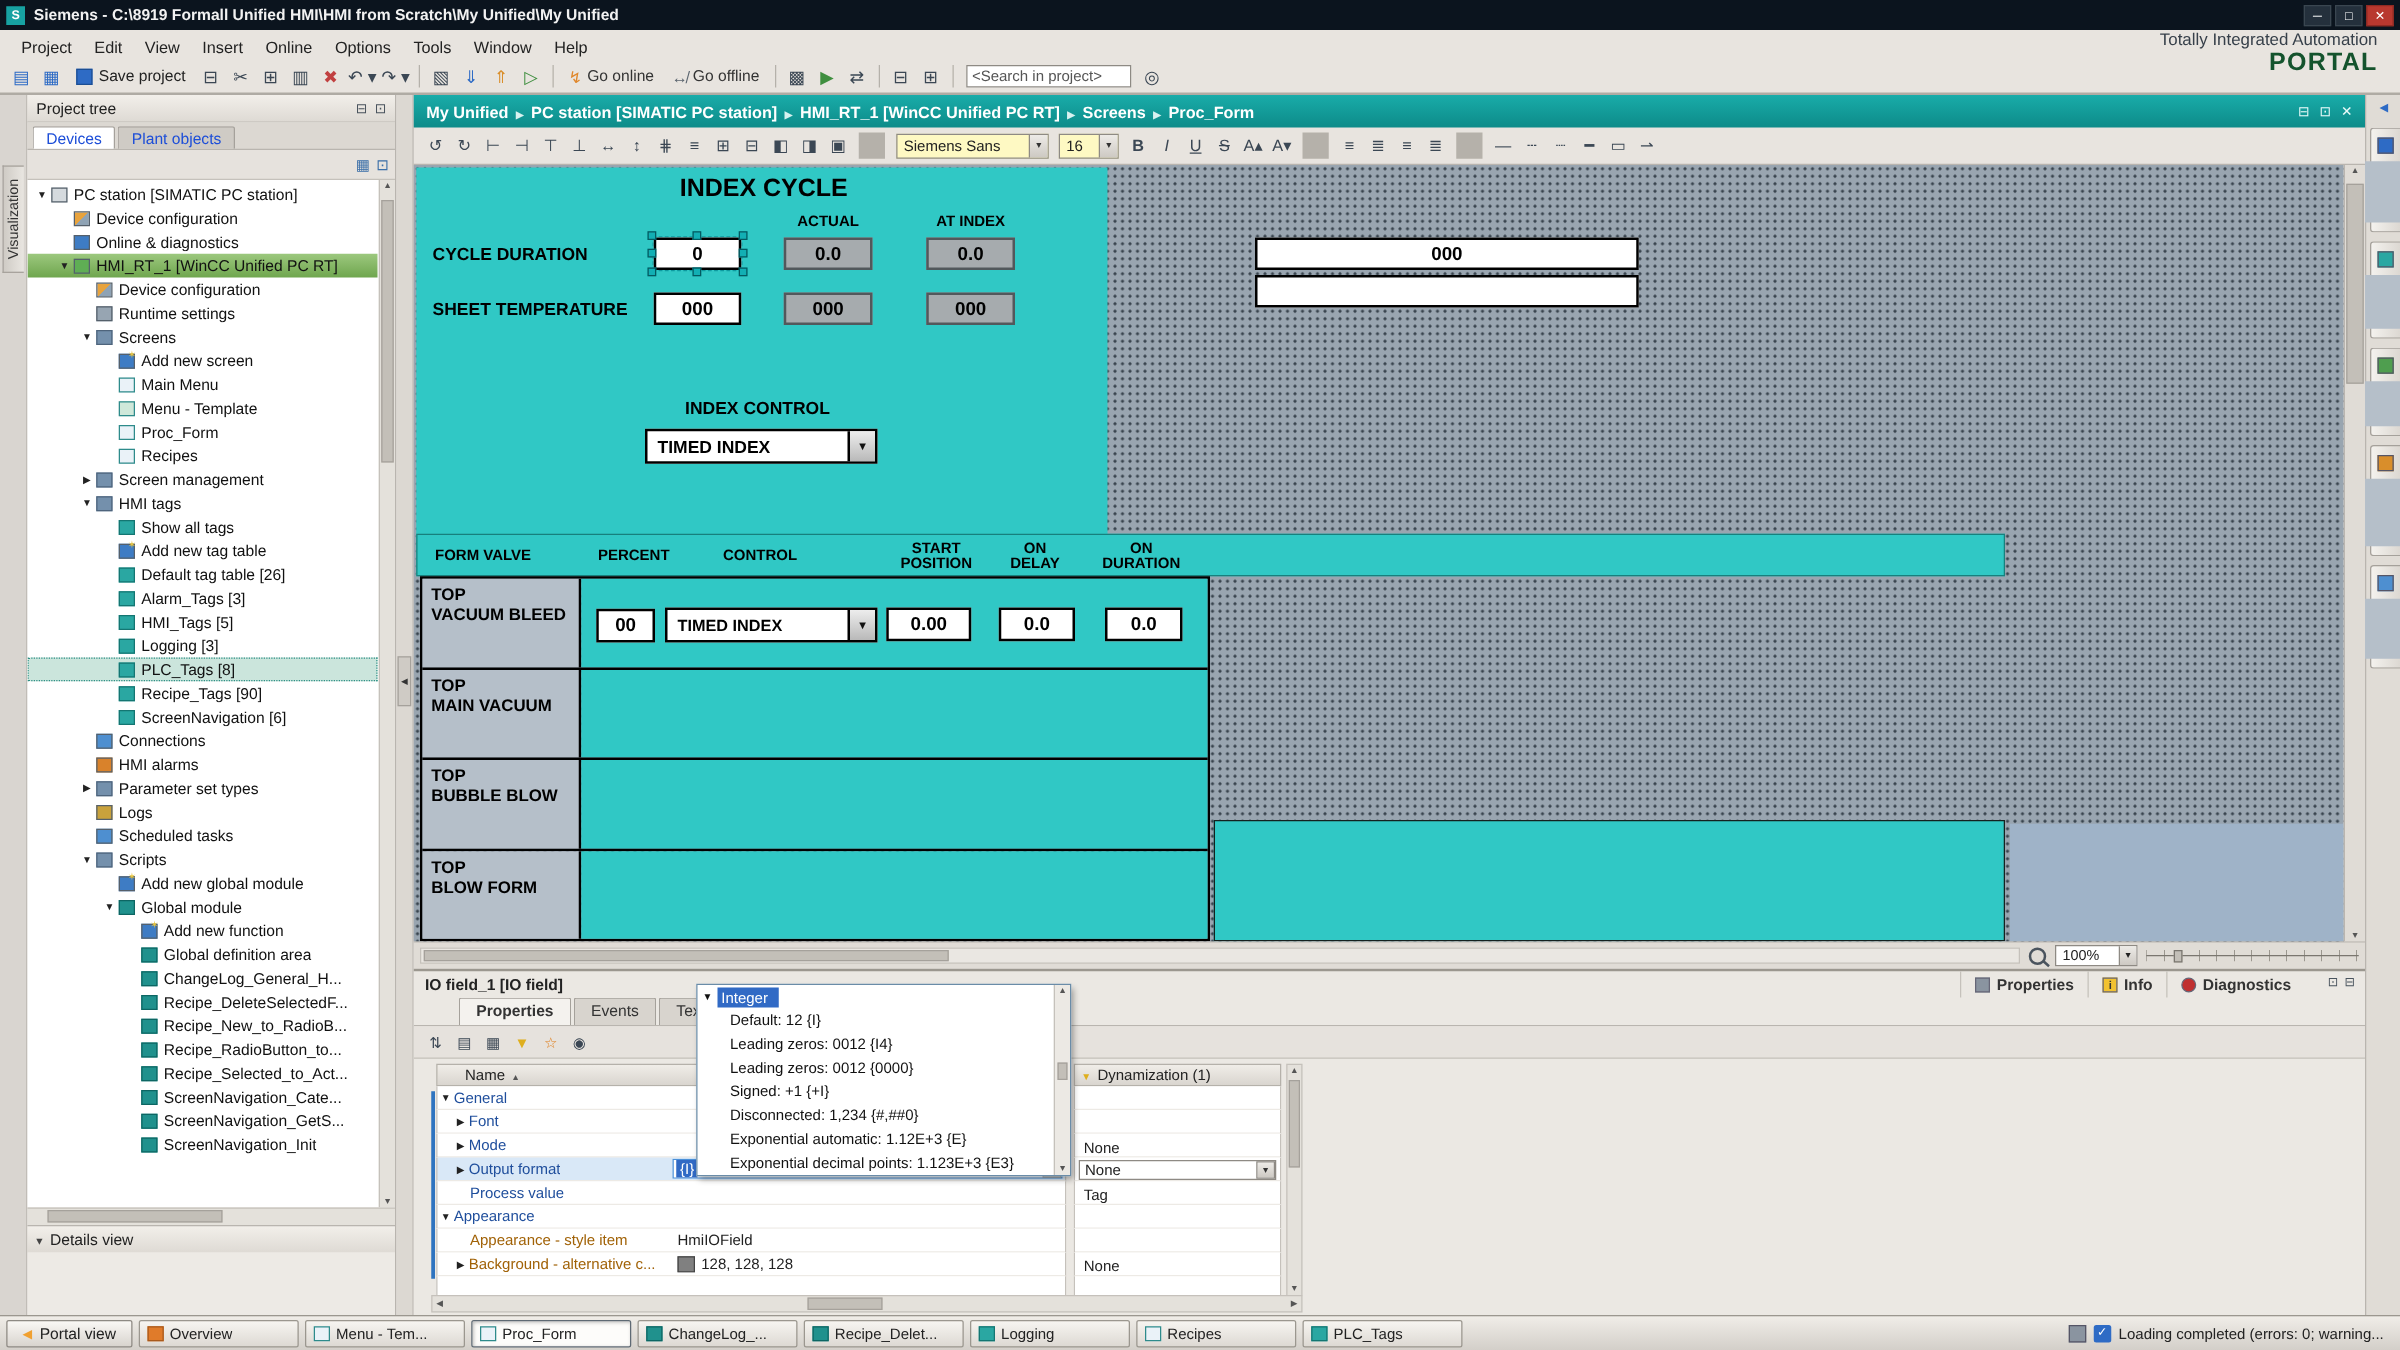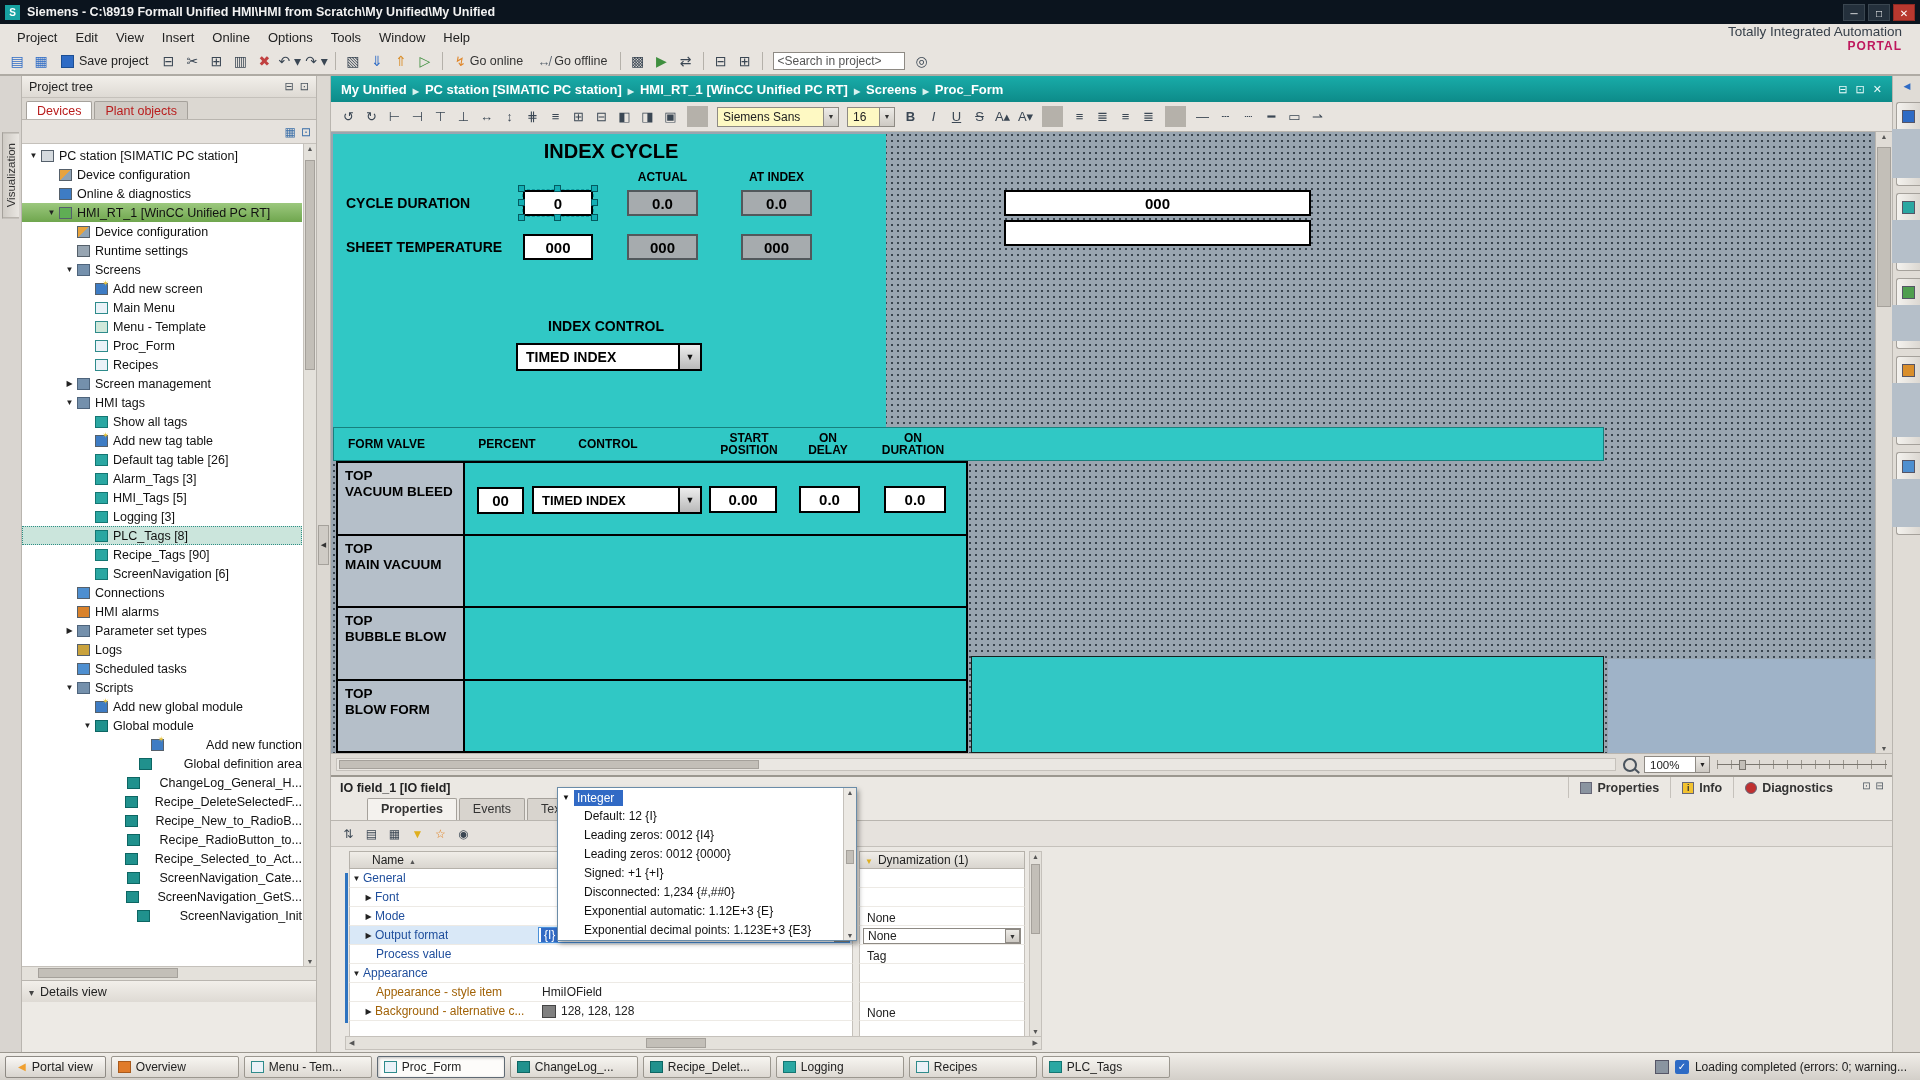--- a/index.html
+++ b/index.html
@@ -30,45 +30,45 @@
   .tbicon[data-iname="upload-from-device-icon"] { color:#D98E2B; }
   .tbicon[data-iname="start-simulation-icon"], .tbicon[data-iname="start-runtime-icon"] { color:#3F8F3F; }
   .tb-save { display:flex; align-items:center; gap:5px; padding:0 7px; font-size:12.5px; color:#222; height:22px; }
   .tb-save .floppy { width:13px; height:13px; background:#2E6BC5; border:1px solid #1C4E93; }
   .tb-online { display:flex; align-items:center; gap:4px; padding:0 6px; font-size:12.5px; color:#333; height:22px; }
   .tb-online .oic { font-size:13px; color:#E0872B; }
   .tb-online.off .oic { color:#5A646E; }
   .search-box { width:132px; height:18px; border:1px solid #8E8A84; background:#fff; font-size:12px; color:#555; padding:1px 4px; font-family:"Liberation Sans",sans-serif; margin:0 4px; }
   .brand { position:absolute; right:18px; top:24px; text-align:right; z-index:6; }
   .brand .l1 { font-size:13.5px; color:#37404A; }
-  .brand .l2 { font-size:12px; font-weight:bold; color:#be185d; letter-spacing:1px; }
+  .brand .l2 { font-size:20px; font-weight:bold; color:#14532d; letter-spacing:1px; }
 
   
   .workspace { flex:1; display:flex; min-height:0; }
 
   .left-strip { width:22px; background:#D9D5D0; border-right:1px solid #B9B5AF; display:flex; flex-direction:column; align-items:center; padding-top:56px; flex:none; }
   .vtab-left { background:linear-gradient(90deg,#E9E6E1,#CFCBC5); border:1px solid #A5A19B; border-left:none; padding:10px 2px; writing-mode:vertical-rl; transform:rotate(180deg); font-size:11.5px; color:#333; }
 
   .project-panel { width:295px; background:#EDEAE5; border-right:1px solid #B9B5AF; display:flex; flex-direction:column; flex:none; }
   .panel-header { height:22px; background:linear-gradient(#F2EFEA,#DEDAD4); border-bottom:1px solid #C5C1BB; display:flex; align-items:center; padding:0 7px; font-size:12.5px; color:#222; flex:none; }
   .ph-icons { margin-left:auto; display:flex; gap:6px; color:#4A545E; font-size:11px; }
   .ph-ic1::before { content:"⊟"; } .ph-ic2::before { content:"⊡"; }
   .panel-tabs { height:22px; background:#DCD8D2; display:flex; padding:3px 4px 0; gap:2px; border-bottom:1px solid #B9B5AF; flex:none; }
-  .ptab { padding:2px 10px 3px; font-size:12.5px; border:1px solid #A5A19B; border-bottom:none; background:#CFCBC5; color:#b91c1c; border-radius:2px 2px 0 0; }
+  .ptab { padding:2px 10px 3px; font-size:12.5px; border:1px solid #A5A19B; border-bottom:none; background:#CFCBC5; color:#1d4ed8; border-radius:2px 2px 0 0; }
   .ptab[data-state="active"] { background:#FFFFFF; }
   .panel-toolbar { height:24px; background:#E6E2DD; border-bottom:1px solid #C5C1BB; display:flex; align-items:center; padding:0 5px; flex:none; }
   .panel-toolbar .right { margin-left:auto; display:flex; gap:5px; color:#3B6FA8; font-size:12px; }
   .pt-ic1::before { content:"▦"; } .pt-ic2::before { content:"⊡"; }
 
   .tree { flex:1; background:#fff; overflow:hidden; position:relative; padding:2px 14px 0 0; }
   .tree-row { height:19px; display:flex; align-items:center; font-size:12.5px; color:#111; white-space:nowrap; padding-left:6px; }
   .tree-row[data-depth="2"] { padding-left:24px; }
   .tree-row[data-depth="3"] { padding-left:42px; }
   .tree-row[data-depth="4"] { padding-left:60px; }
-  .tree-row[data-depth="5"] { padding-left:78px;justify-content:space-between; }
+  .tree-row[data-depth="5"] { padding-left:78px; }
   .tree-row[data-state="active"] { background:linear-gradient(#9CC87E,#6FA64E); }
   .tree-row[data-state="selected"] { background:#CBE5DC; outline:1px dotted #2E8F85; outline-offset:-1px; }
   .arrow { width:11px; font-size:8px; color:#222; flex:none; text-align:center; }
   .tree-row[data-arrow="v"] .arrow::before { content:"▼"; }
   .tree-row[data-arrow="r"] .arrow::before { content:"▶"; }
   .ticon { width:13px; height:12px; margin:0 3px 0 2px; flex:none; border:1px solid #55606B; background:#9FB0BE; }
   .tlabel { padding-left:2px; overflow:hidden; text-overflow:ellipsis; }
   [data-icon="pc-station"] { background:#D5DADE; }
   [data-icon="device-config"] { background:linear-gradient(135deg,#E8A33D 50%,#8FA3B5 50%); }
   [data-icon="online-diag"] { background:#3E7CC4; }

